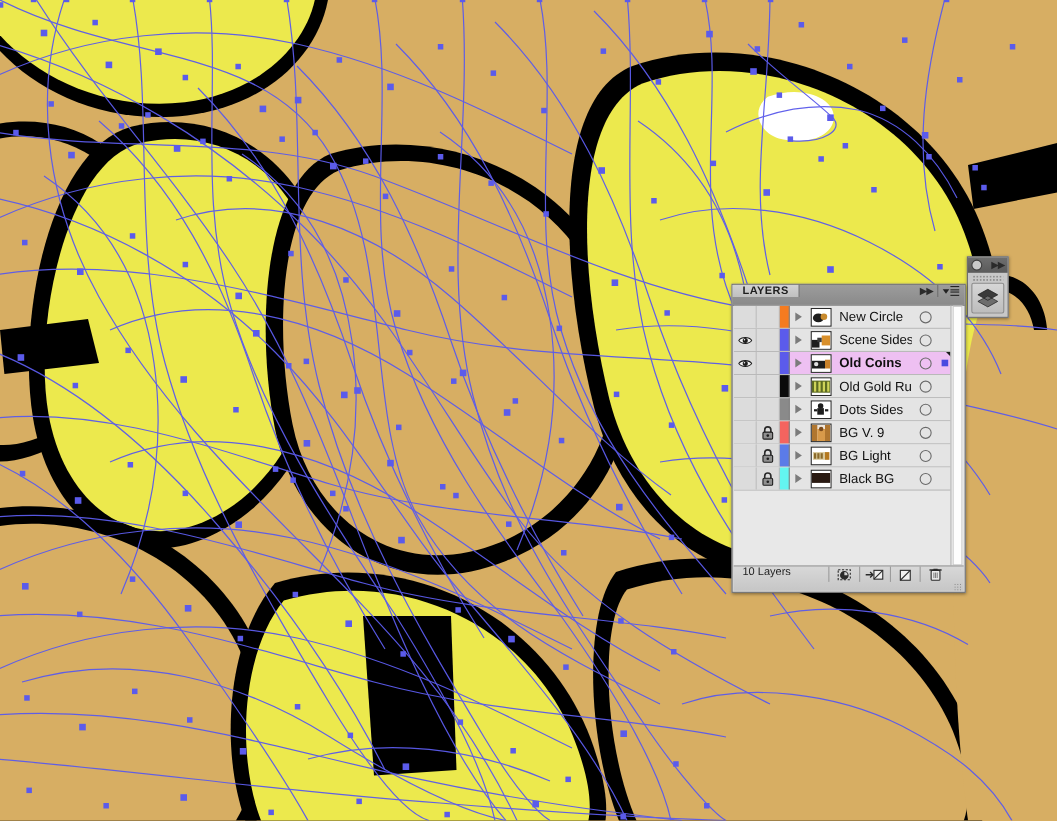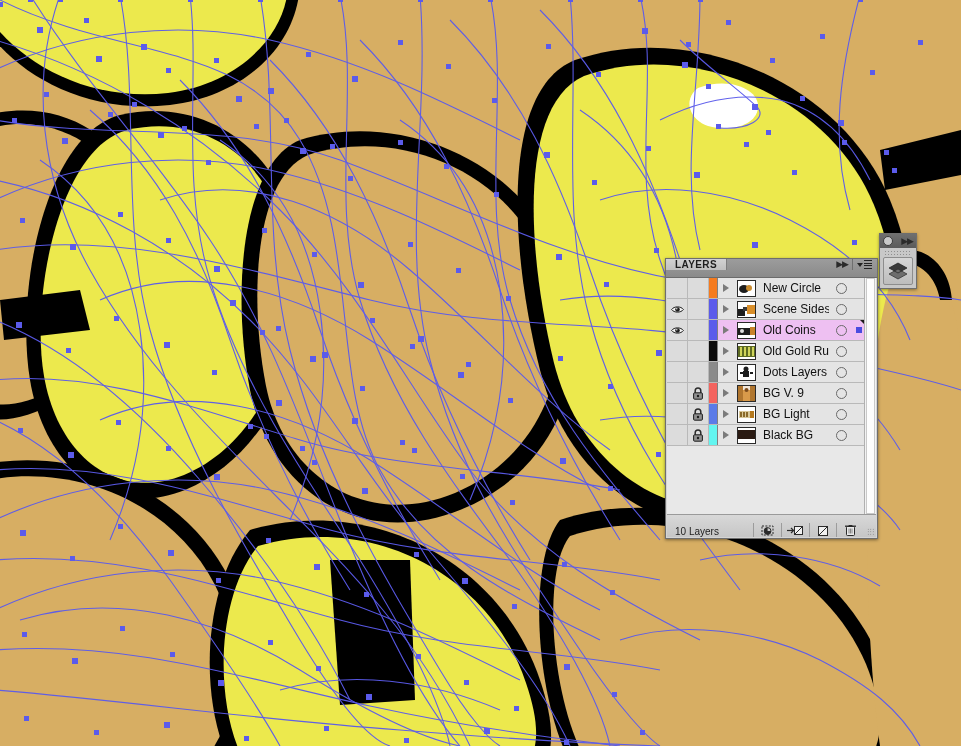--- a/index.html
+++ b/index.html
@@ -64,21 +64,21 @@
     display:flex;align-items:center;justify-content:center;
     background:#dcdcdc;
   }
   .layer-row.selected .col-vis,.layer-row.selected .col-lock{background:#dcdcdc;}
   .col-swatch{width:8px;border-right:1px solid #808080;}
   .col-tri{width:16px;display:flex;align-items:center;justify-content:center;}
   .tri-right{width:0;height:0;border-top:4px solid transparent;border-bottom:4px solid transparent;border-left:6px solid #7b7b7b;}
   .col-thumb{width:24px;display:flex;align-items:center;justify-content:center;}
   .thumb{width:17px;height:15px;border:1px solid #2a2a2a;background:#fff;overflow:hidden;position:relative;}
   .col-name{flex:1;display:flex;align-items:center;padding-left:5px;font-size:12px;color:#101010;white-space:nowrap;overflow:hidden;text-align:right;}
-  .layer-row.selected .col-name{font-weight:normal;}
+  .layer-row.selected .col-name{font-weight:bold;}
   .col-target{width:24px;display:flex;align-items:center;justify-content:center;}
   .target-ring{width:9px;height:9px;border:1.5px solid #6a6a6a;border-radius:50%;background:transparent;}
   .col-sel{width:12px;display:flex;align-items:center;justify-content:center;}
   .sel-box{width:6px;height:6px;background:#4a4ae0;display:none;}
   .layer-row.selected .sel-box{display:block;}
   .layer-row.selected::after{
     content:"";position:absolute;right:0;top:0;
     width:0;height:0;border-top:5px solid #1b1b1b;border-left:5px solid transparent;
   }
   .eye{position:relative;width:13px;height:9px;}
@@ -93,21 +93,21 @@
   .panel-scroll .thumbbar{
     position:absolute;left:1px;right:1px;top:0;height:100%;
     background:#fdfdfd;border:1px solid #c9c9c9;box-sizing:border-box;
   }
 
   
   .panel-footer{
     position:absolute;left:1px;right:1px;bottom:1px;height:22px;
     background:linear-gradient(#d8d8d8,#c6c6c6);
     border-top:1px solid #9a9a9a;
-    display:flex;align-items:flex-end;
+    display:flex;align-items:flex-start;
   }
   .footer-count{width:78px;padding-left:8px;font-size:10px;color:#1d1d1d;}
   .footer-btns{flex:1;display:flex;align-items:stretch;}
   .fbtn{
     flex:1;display:flex;align-items:center;justify-content:center;
     border-left:1px solid #9c9c9c;
   }
   .fbtn svg{display:block;}
   .grip{width:12px;height:22px;display:flex;align-items:flex-end;justify-content:center;padding-bottom:2px;}
   .grip i{display:block;width:7px;height:7px;
@@ -561,21 +561,21 @@
           </div>
           <div class="col-thumb">
             <span class="thumb"><svg width="17" height="15" viewBox="0 0 17 15">
                 <rect width="17" height="15" fill="#fff"></rect>
                 <circle cx="8" cy="4" r="2.5" fill="#1d1d1d"></circle>
                 <rect x="5" y="6" width="6" height="6" fill="#1d1d1d"></rect>
                 <rect x="2" y="7" width="3" height="2" fill="#1d1d1d"></rect>
                 <rect x="12" y="7" width="3" height="2" fill="#1d1d1d"></rect>
               </svg></span>
           </div>
-          <div class="col-name">Dots Layers</div>
+          <div class="col-name">Dots Sides</div>
           <div class="col-target">
             <span class="target-ring"></span>
           </div>
           <div class="col-sel"></div>
         </div>
         <div class="layer-row">
           <div class="col-vis"></div>
           <div class="col-lock">
             <span class="lock">
               <svg width="12" height="13" viewBox="0 0 12 13">

